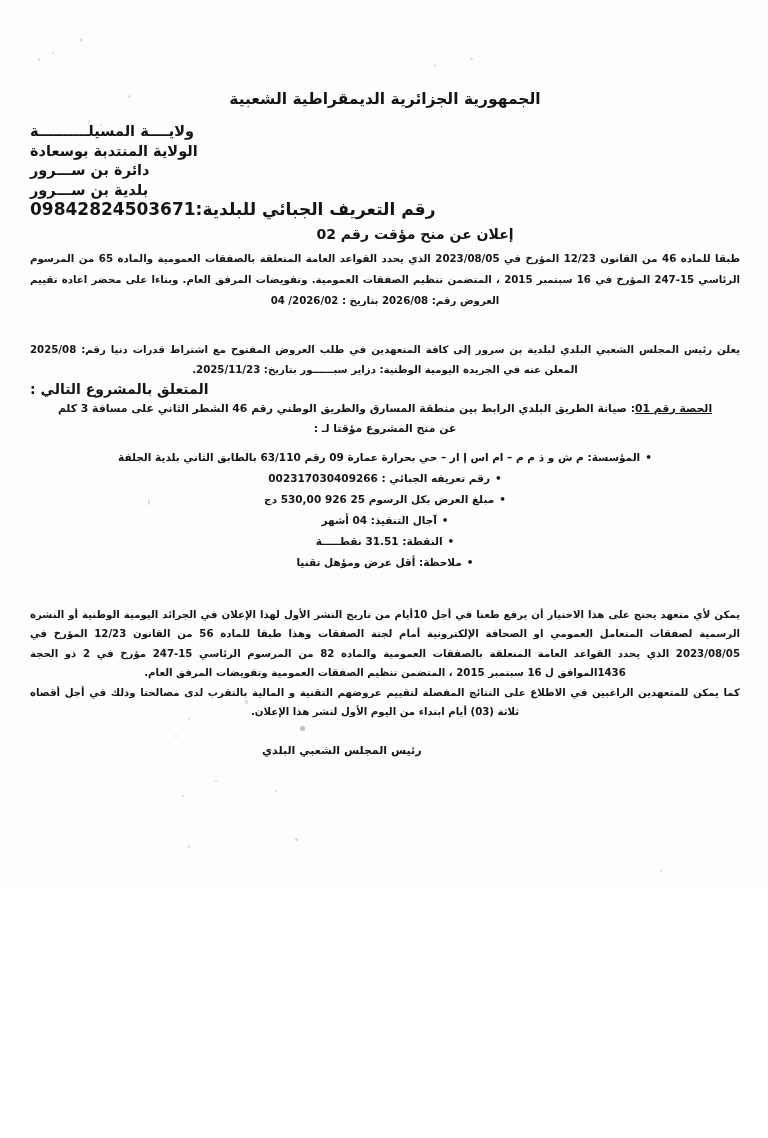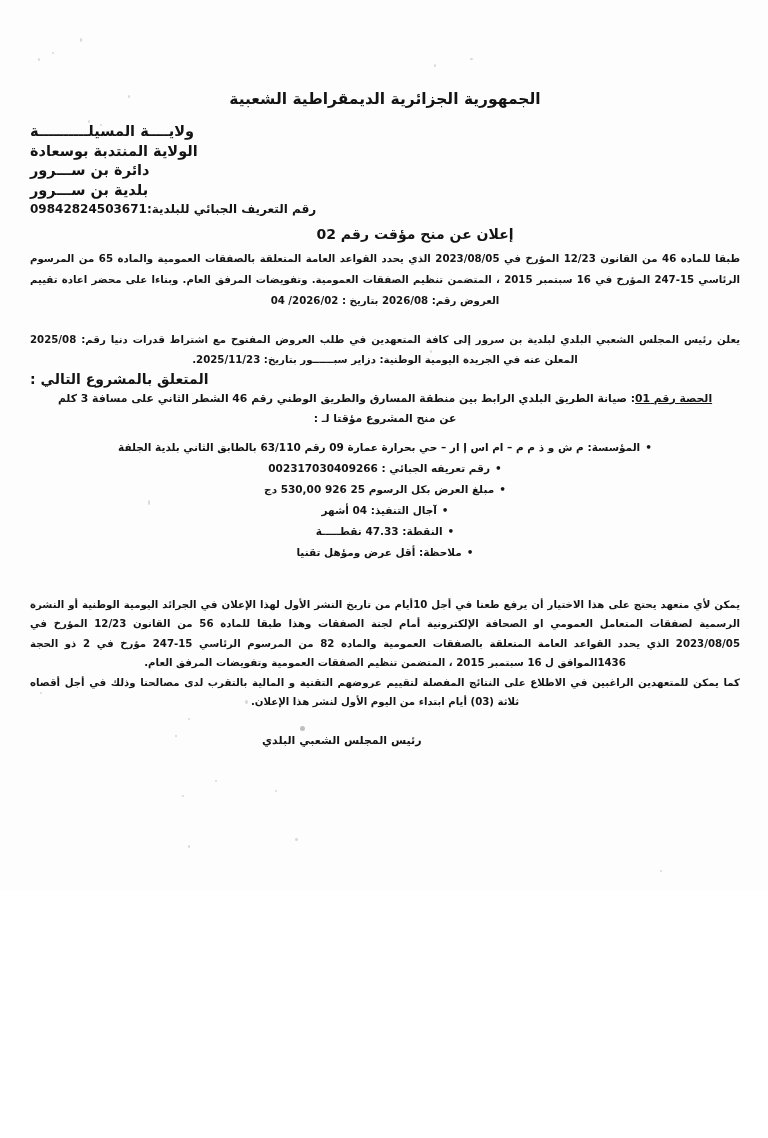--- a/index.html
+++ b/index.html
@@ -50,42 +50,42 @@
     margin-top: 14px;
     text-align: left;
     padding-right: 22px;
   }
   .header-block .hl {
     font-size: 14.5px;
     font-weight: 700;
     line-height: 19.5px;
     white-space: nowrap;
   }
-  .header-block .hl.fiscal { font-size: 12px; }
+  .header-block .hl.fiscal { font-size: 17px; }
 
   .announce-title {
     text-align: center;
     font-size: 14px;
     font-weight: 700;
     margin-top: 6px;
     margin-right: -60px;
   }
 
   .para {
     font-size: 10.2px;
     font-weight: 700;
     line-height: 21px;
     text-align: justify;
     text-align-last: center;
     margin-top: 10px;
   }
   .para.tight { line-height: 20px; }
 
   .p-legal1 { margin-top: 6px; }
-  .p-body { margin-top: 19px; }
+  .p-body { margin-top: 29px; }
 
   .line-right {
     font-size: 14px;
     font-weight: 700;
     text-align: left;
     line-height: 19px;
     padding-right: 24px;
   }
   .line-center-ish {
     font-size: 10.8px;
@@ -200,21 +200,21 @@
       <span class="u">الحصة رقم 01</span><span>: صيانة الطريق البلدي الرابط بين منطقة المسارق والطريق الوطني رقم 46 الشطر الثاني على مسافة 3 كلم</span>
     </div>
 
     <div class="line-center-ish">عن منح المشروع مؤقتا لـ :</div>
 
     <ul class="bullets">
       <li>المؤسسة:  م ش و ذ م م   – ام اس إ ار – حي بحرارة عمارة 09 رقم 63/110 بالطابق الثاني بلدية الجلفة</li>
       <li>رقم تعريفه الجبائي : 002317030409266</li>
       <li>مبلغ العرض بكل الرسوم 25 926 530,00 دج</li>
       <li>آجال التنفيذ: 04 أشهر</li>
-      <li>النقطة: 47.33  نقطـــــة</li>
+      <li>النقطة: 31.51  نقطـــــة</li>
       <li>ملاحظة: أقل عرض ومؤهل تقنيا</li>
     </ul>
 
     <div class="p-final">
       <span class="blk">يمكن لأي متعهد يحتج على هذا الاختيار أن يرفع طعنا في أجل 10أيام من تاريخ النشر الأول لهذا الإعلان في الجرائد اليومية الوطنية أو النشرة الرسمية لصفقات المتعامل العمومي او الصحافة الإلكترونية  أمام لجنة الصفقات وهذا طبقا للمادة 56 من القانون 12/23 المؤرخ في 2023/08/05 الذي يحدد القواعد العامة المتعلقة بالصفقات العمومية والمادة 82 من المرسوم الرئاسي 15-247 مؤرخ في  2 ذو الحجة 1436الموافق ل 16 سبتمبر 2015  ، المتضمن تنظيم الصفقات العمومية وتفويضات المرفق العام.</span>
       <span class="blk">كما يمكن للمتعهدين الراغبين في الاطلاع على النتائج المفصلة لتقييم عروضهم التقنية و المالية بالتقرب لدى مصالحنا وذلك في أجل أقصاه ثلاثة (03) أيام ابتداء من اليوم الأول لنشر هذا الإعلان.</span>
     </div>
 
     <div class="signature">رئيس المجلس الشعبي البلدي</div>
 

